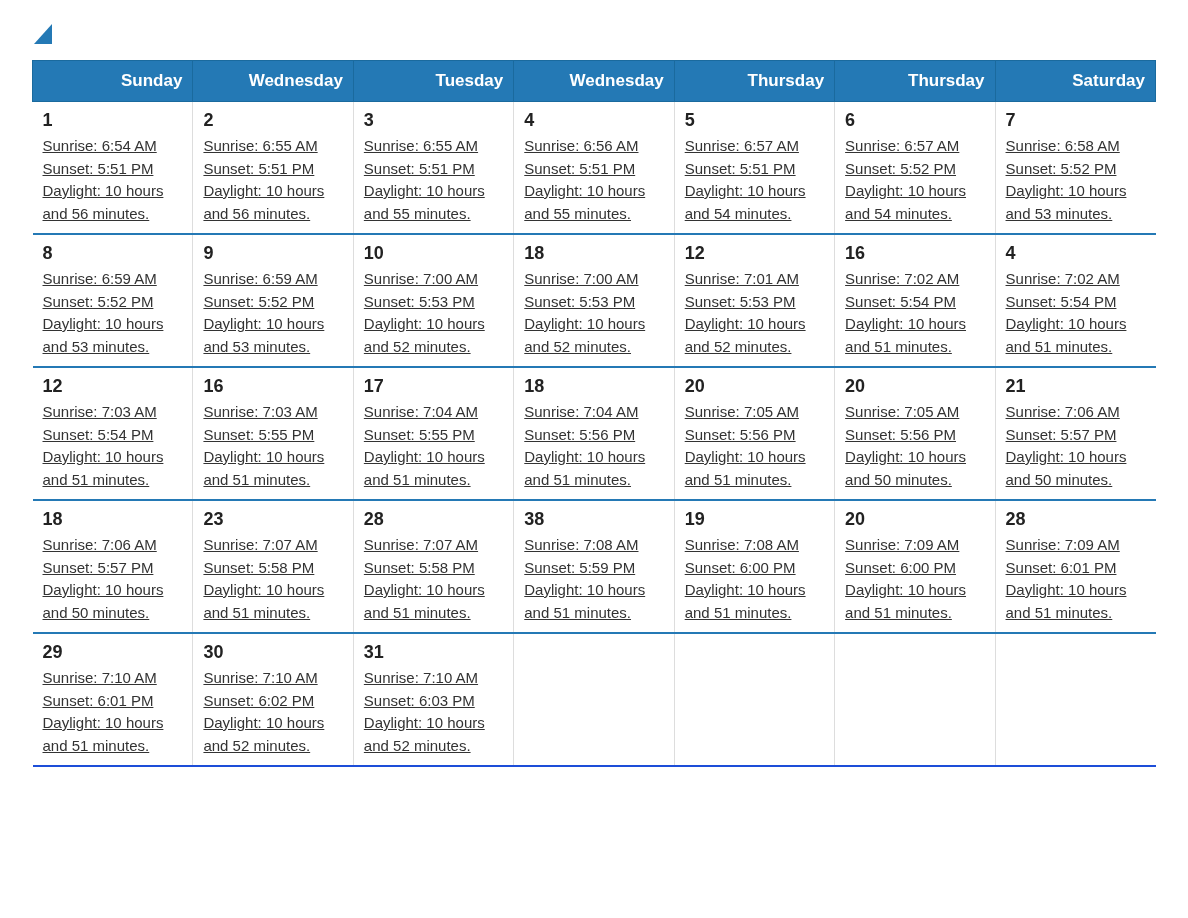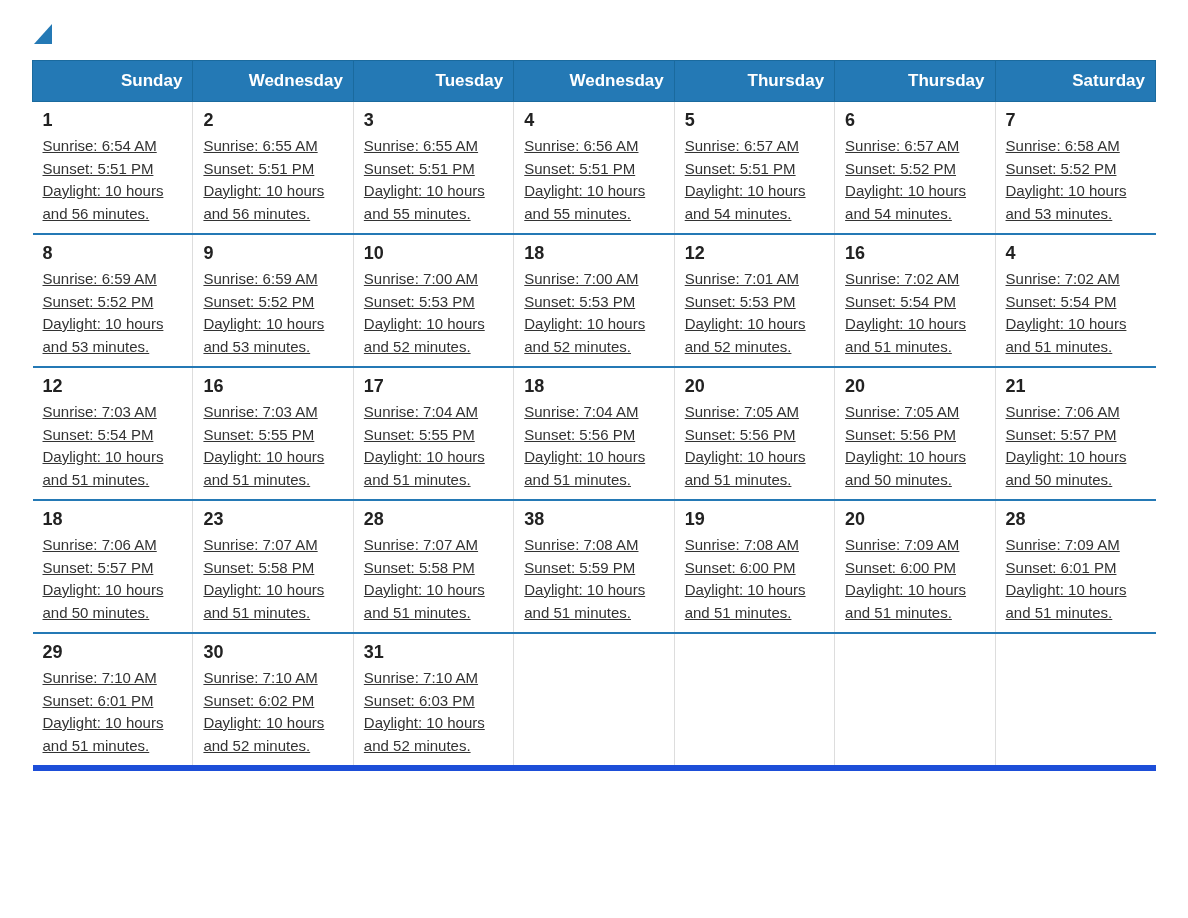--- a/index.html
+++ b/index.html
@@ -91,21 +91,21 @@
     .day-info {
       font-size: 15px;
       color: #333;
       line-height: 1.5;
       text-decoration: underline;
     }
     .empty-cell {
       background: #fff;
     }
     tbody tr:last-child {
-      border-bottom: 6px solid #1d4ed8;
+      border-bottom: 2px solid #1d4ed8;
     }
   </style>
 </head>
 <body>
 
 <div class="header">
   <div class="logo-wrapper">
     <div class="logo-line1">
       <span class="logo-text-general"></span>
       <div style="display:flex; flex-direction:column; align-items:flex-start; margin-left:2px;">

